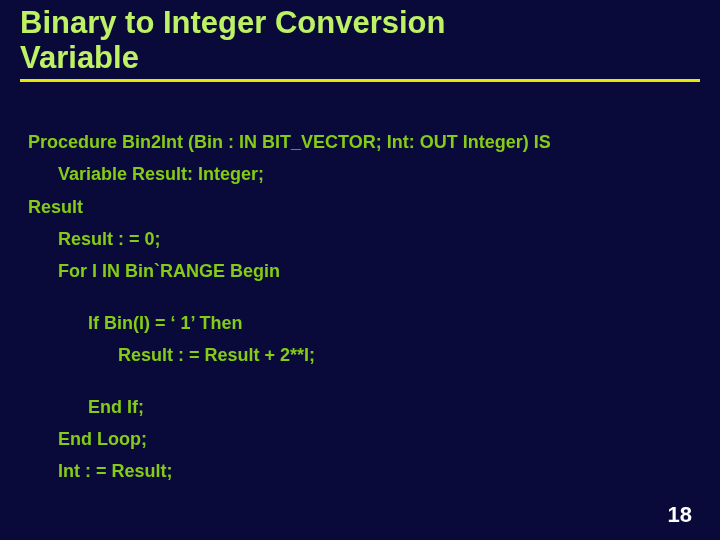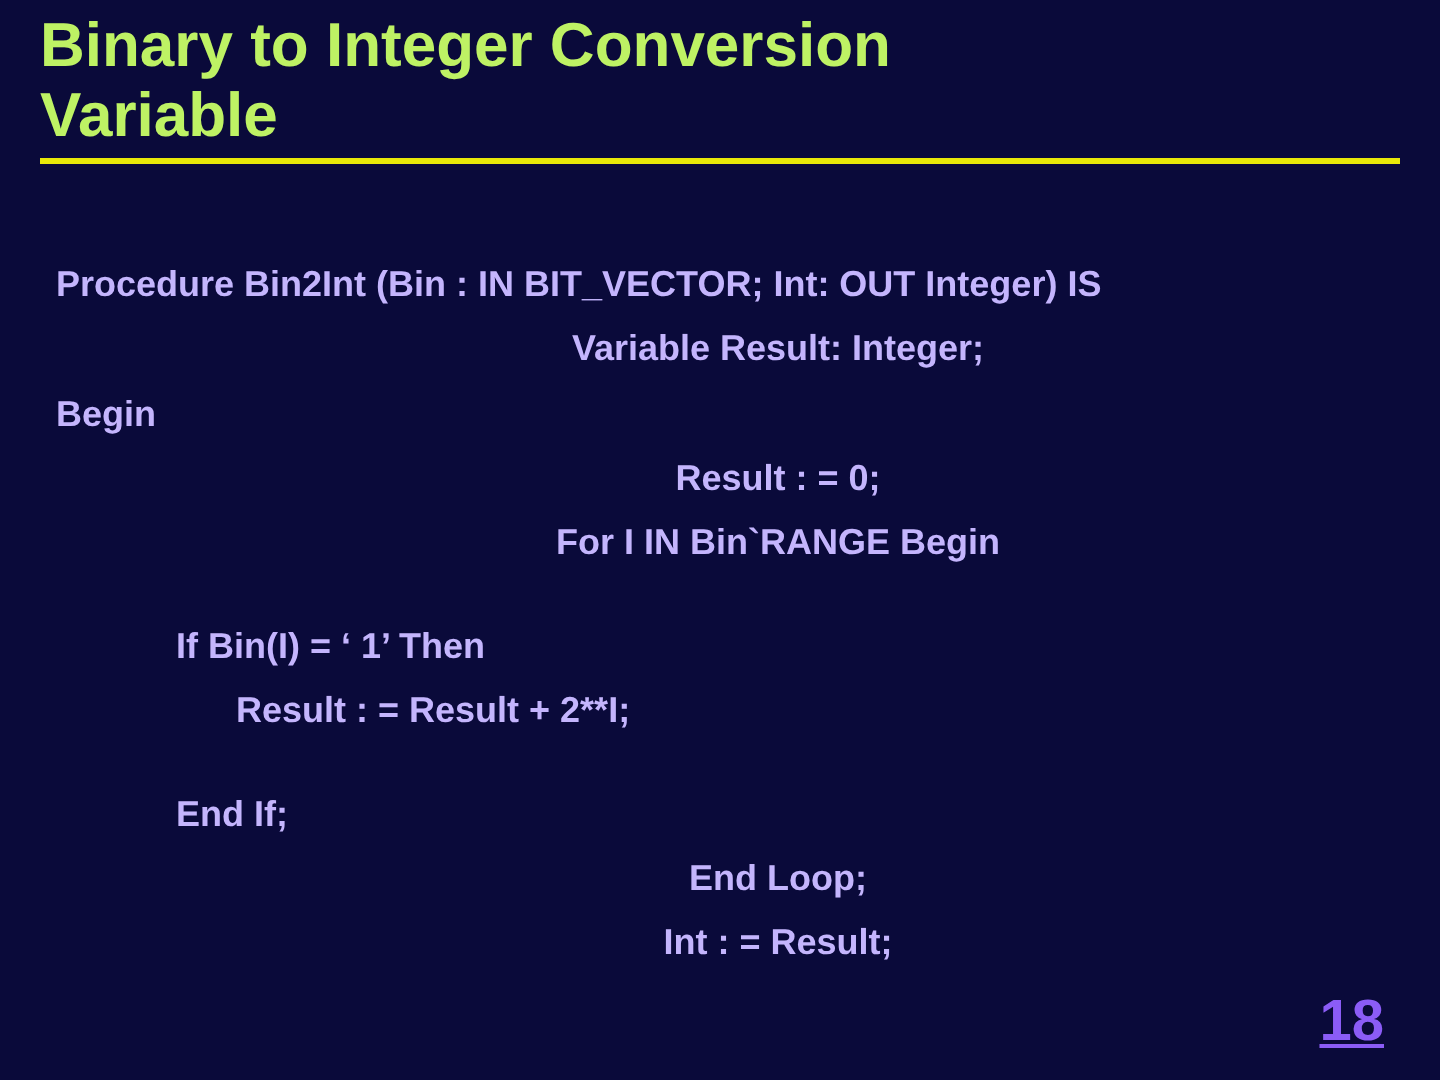--- a/index.html
+++ b/index.html
@@ -20,51 +20,50 @@
     line-height: 1.12;
   }
   .title-rule {
     border: none;
     border-bottom: 3px solid #e8e808;
     margin-top: 4px;
     width: 680px;
   }
   .code-block {
     padding: 44px 0 0 28px;
-    color: #c4b5fd;
+    color: #84cc16;
     font-size: 18px;
     font-weight: bold;
     line-height: 1.78;
   }
-  .ind1 { padding-left: 30px; text-align: center; }
+  .ind1 { padding-left: 30px; }
   .ind2 { padding-left: 60px; margin-top: 20px; }
   .ind3 { padding-left: 90px; }
   .page-number {
     position: absolute;
     bottom: 12px;
     right: 28px;
-    color: #8b5cf6;
-    font-size: 29px;
+    color: #ffffff;
+    font-size: 22px;
     font-weight: bold;
-    text-decoration: underline;
   }
 </style>
 </head>
 <body>
 
 <div class="title-block">
   <div class="title">Binary to Integer Conversion</div>
   <div class="title">Variable</div>
   <hr class="title-rule">
 </div>
 
 <div class="code-block">
   <div>Procedure Bin2Int (Bin : IN BIT_VECTOR;  Int: OUT Integer)  IS</div>
   <div class="ind1">Variable Result: Integer;</div>
-  <div>Begin</div>
+  <div>Result</div>
   <div class="ind1">Result : = 0;</div>
   <div class="ind1">For I IN Bin`RANGE Begin</div>
   <div class="ind2">If Bin(I) = ‘ 1’ Then</div>
   <div class="ind3">Result : = Result + 2**I;</div>
   <div class="ind2">End If;</div>
   <div class="ind1">End Loop;</div>
   <div class="ind1">Int : = Result;</div>
 </div>
 
 <div class="page-number">18</div>

